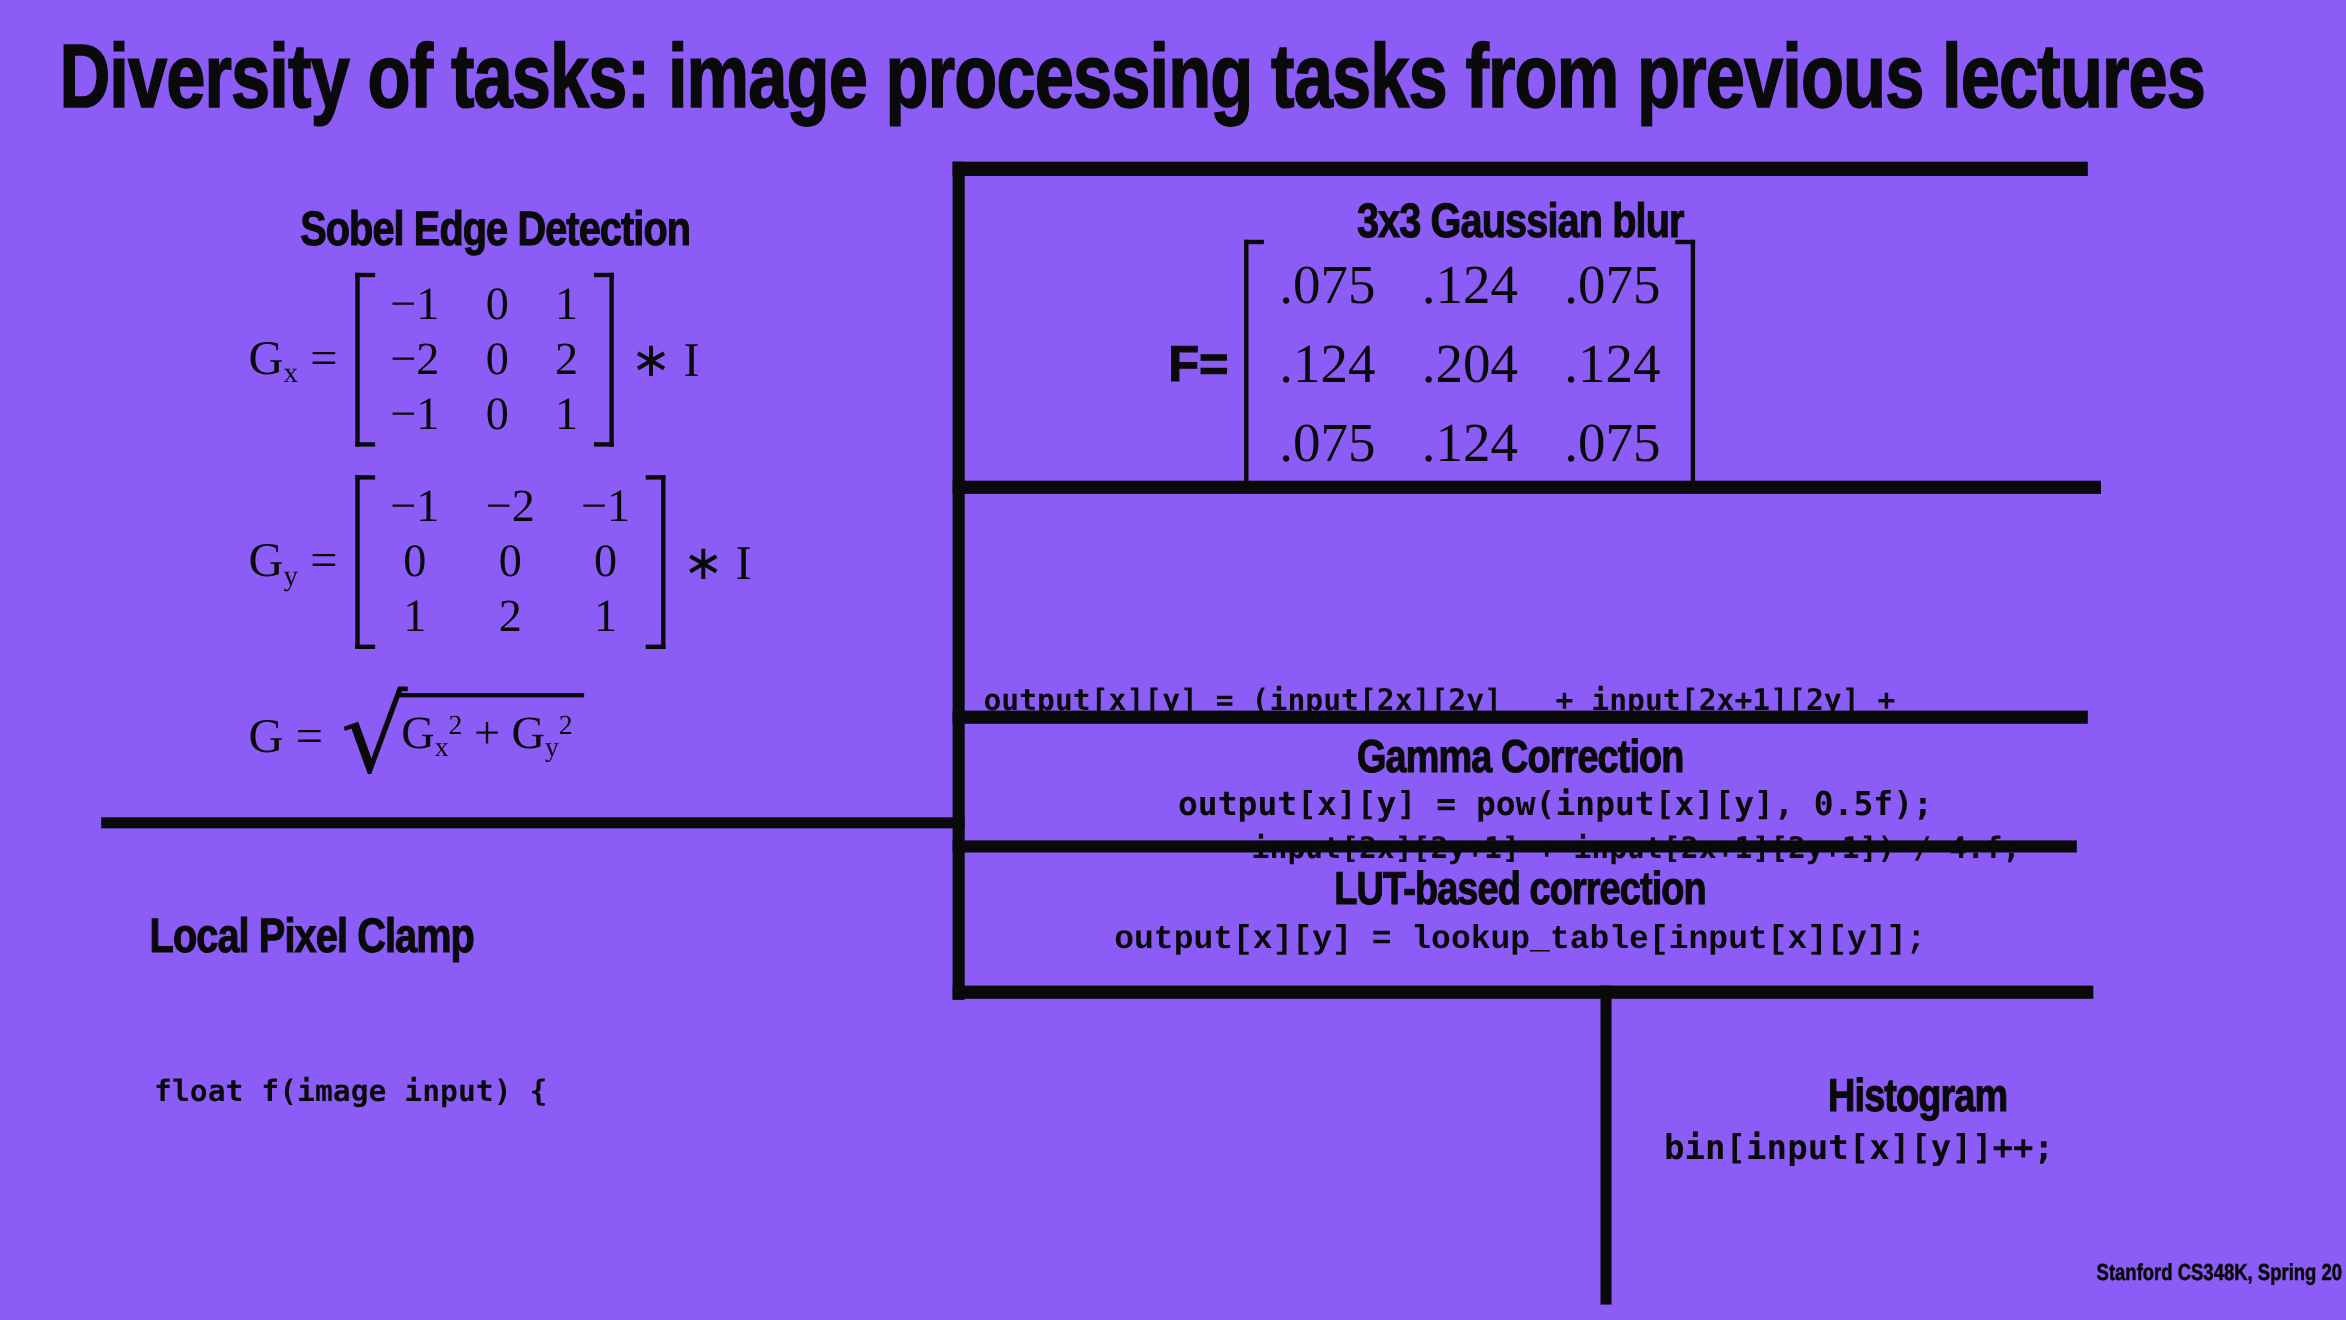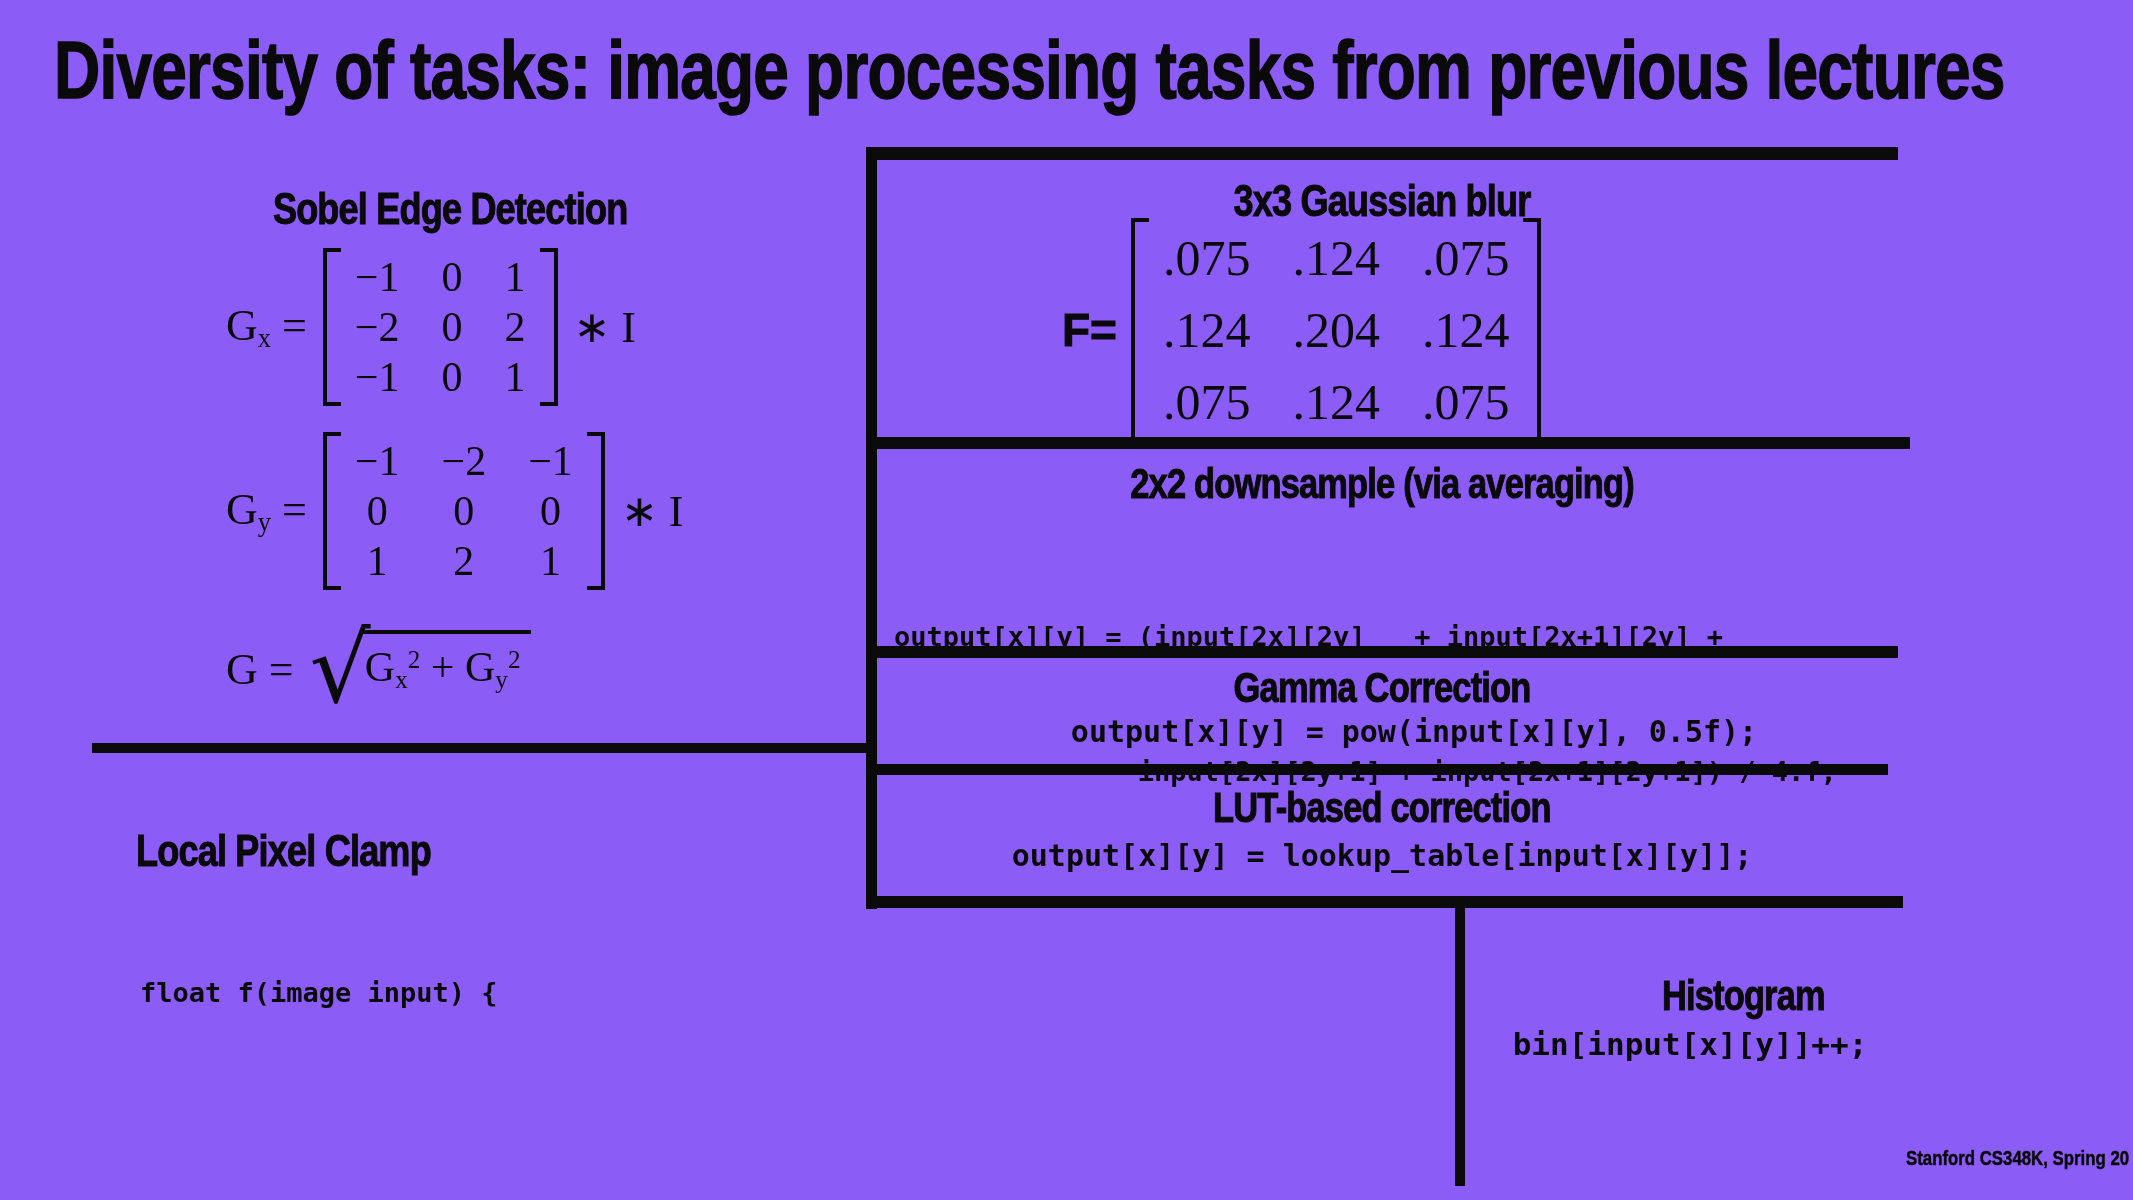--- a/index.html
+++ b/index.html
@@ -129,37 +129,34 @@
           <span>.204</span>
           <span>.124</span>
         <span>.075</span>
           <span>.124</span>
           <span>.075</span>
       </span>
       <span class="bracket r"></span>
     </span>
   </div>
 
-  <div class="heading centered" style="left:866px;top:460px;width:1032px;font-size:42px;">
-    <span class="cond" style="display:inline-block;">2x2 downsample (via averaging)</span>
-  </div>
   <div class="code" style="left:894px;top:524px;font-size:27px;line-height:45px;">
     <div>output[x][y] = (input[2x][2y]   + input[2x+1][2y] +</div>
     <div>               input[2x][2y+1] + input[2x+1][2y+1]) / 4.f;</div>
   </div>
 
   <div class="heading centered" style="left:866px;top:664px;width:1032px;font-size:42px;">
     <span class="cond" style="display:inline-block;">Gamma Correction</span>
   </div>
   <div class="code centered" style="left:866px;top:714px;width:1032px;font-size:30px;text-align:center;margin-left:32px;">output[x][y] = pow(input[x][y], 0.5f);</div>
 
   <div class="heading centered" style="left:866px;top:784px;width:1032px;font-size:42px;">
     <span class="cond" style="display:inline-block;">LUT-based correction</span>
   </div>
-  <div class="code centered" style="left:866px;top:838px;width:1032px;font-size:30px;text-align:center;">output[x][y] = lookup_table[input[x][y]];</div>
+  <div class="code centered" style="left:866px;top:838px;width:1032px;font-size:30px;text-align:center;font-family:Liberation Mono, monospace;">output[x][y] = lookup_table[input[x][y]];</div>
 
   <div class="heading" style="left:136px;top:826px;font-size:44px;">
     <span class="cond-left" style="display:inline-block;">Local Pixel Clamp</span>
   </div>
   <div class="code" style="left:140px;top:898px;font-size:27px;line-height:38px;">
     <div>float f(image input) {</div>
     
     
     
     

